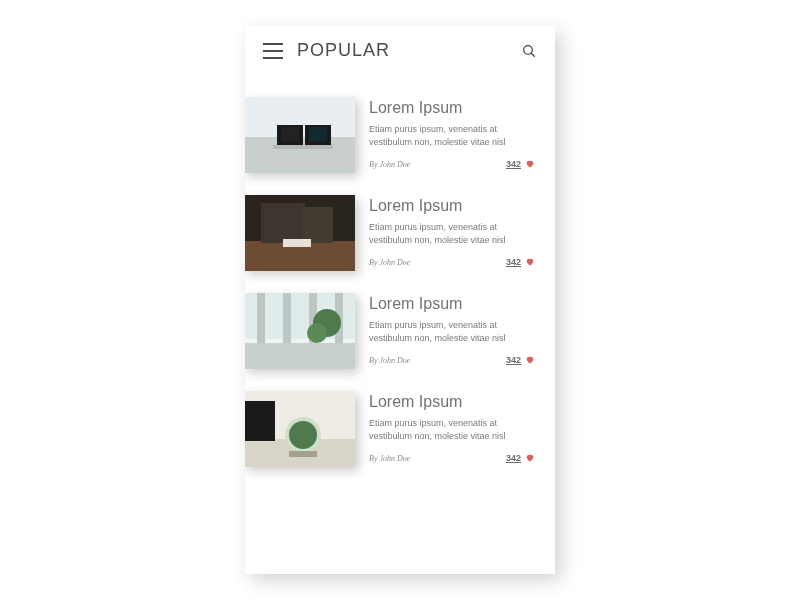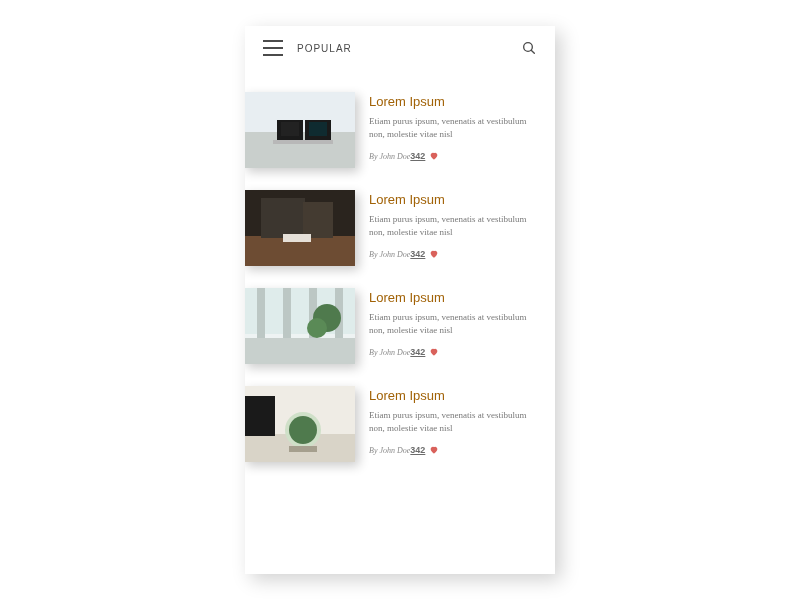--- a/index.html
+++ b/index.html
@@ -29,21 +29,21 @@
   .left-hdr { display: flex; align-items: center; gap: 14px; }
   .burger {
     width: 20px; height: 16px;
     display: flex; flex-direction: column; justify-content: space-between;
   }
   .burger span {
     display: block; height: 2px; background: #4b4b4b;
   }
   .title {
     font-family: Arial, sans-serif;
-    font-size: 10px;
+    font-size: 18px;
     letter-spacing: 1px;
     color: #4b4b4b;
   }
   .search-icn svg { display: block; }
   .feed { padding: 30px 20px 0 0; }
   .card {
     display: flex;
     gap: 14px;
     margin-bottom: 22px;
   }
@@ -56,34 +56,35 @@
   }
   .thumb svg { width: 100%; height: 100%; display: block; }
   .content {
     flex: 1;
     display: flex;
     flex-direction: column;
     padding-top: 2px;
   }
   .card-title {
     font-family: Arial, sans-serif;
-    font-size: 13px;
-    color: #a16207;
+    font-size: 16px;
+    color: #737373;
     margin-bottom: 6px;
   }
   .card-desc {
-    font-family: Liberation Serif, serif;
+    font-family: Liberation Sans, sans-serif;
     font-size: 9px;
     color: #7a7a7a;
     line-height: 1.45;
     margin-bottom: 10px;
   }
   .card-meta {
     display: flex;
     align-items: center;
+    justify-content: space-between;
   }
   .author {
     font-family: Georgia, 'Times New Roman', serif;
     font-style: italic;
     font-size: 8px;
     color: #8a8a8a;
   }
   .likes {
     display: flex;
     align-items: center;

